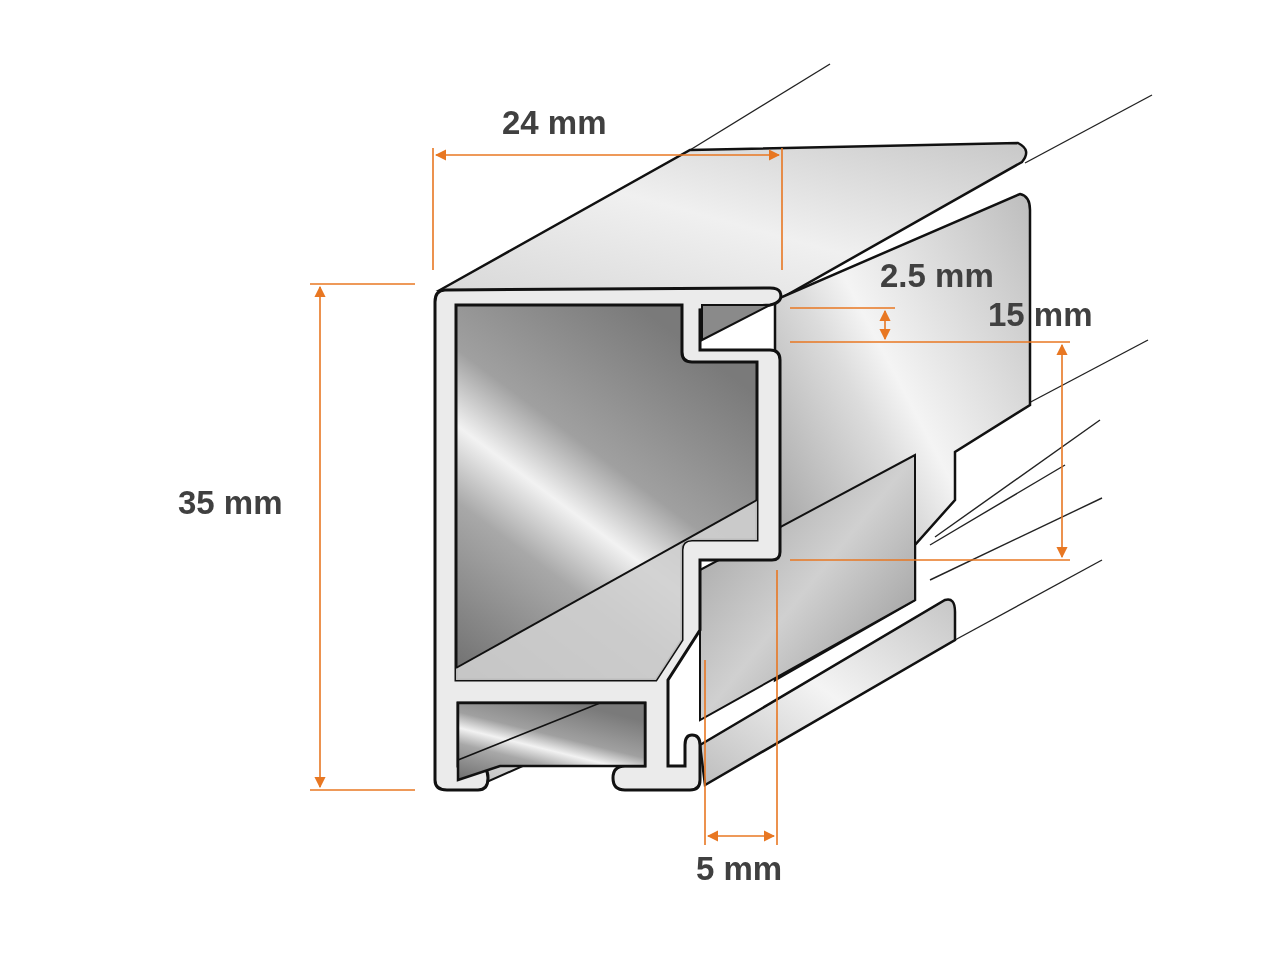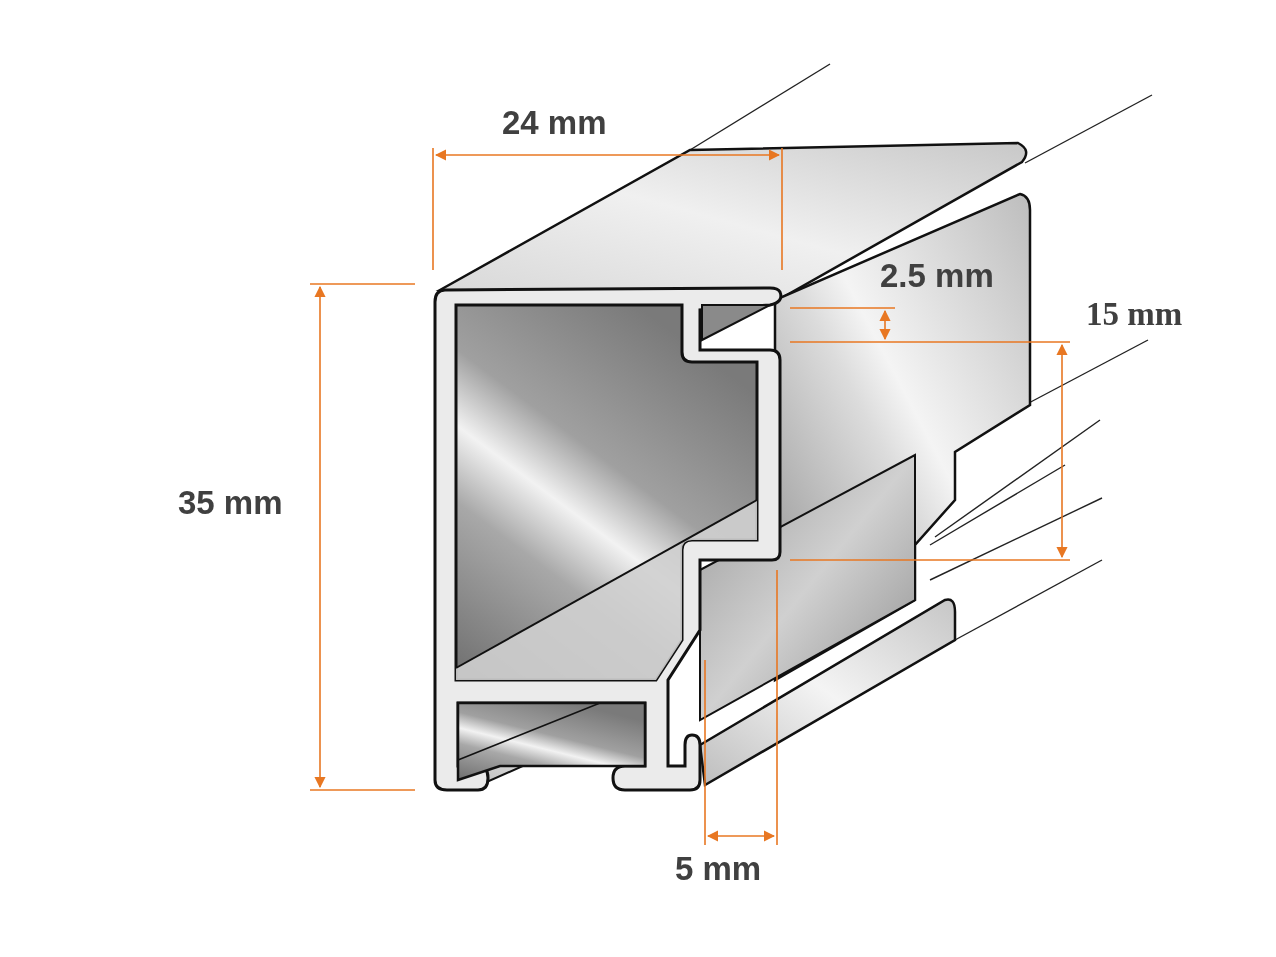--- a/index.html
+++ b/index.html
@@ -104,15 +104,15 @@
 
       <line x1="705" y1="660" x2="705" y2="845"></line>
       <line x1="777" y1="570" x2="777" y2="845"></line>
       <line x1="708" y1="836" x2="774" y2="836" marker-start="url(#arr)" marker-end="url(#arr)"></line>
     </g>
   </svg>
 
   <div class="dim-label" style="left:502px; top:106px;">24 mm</div>
   <div class="dim-label" style="left:178px; top:486px;">35 mm</div>
   <div class="dim-label" style="left:880px; top:259px;text-align:center;">2.5 mm</div>
-  <div class="dim-label" style="left:1086px; top:298px;font-family:Liberation Serif, serif;">15 mm</div>
-  <div class="dim-label" style="left:675px; top:852px;text-align:center;">5 mm</div>
+  <div class="dim-label" style="left:988px; top:298px;">15 mm</div>
+  <div class="dim-label" style="left:696px; top:852px;text-align:center;">5 mm</div>
 </div>
 
 </body></html>

